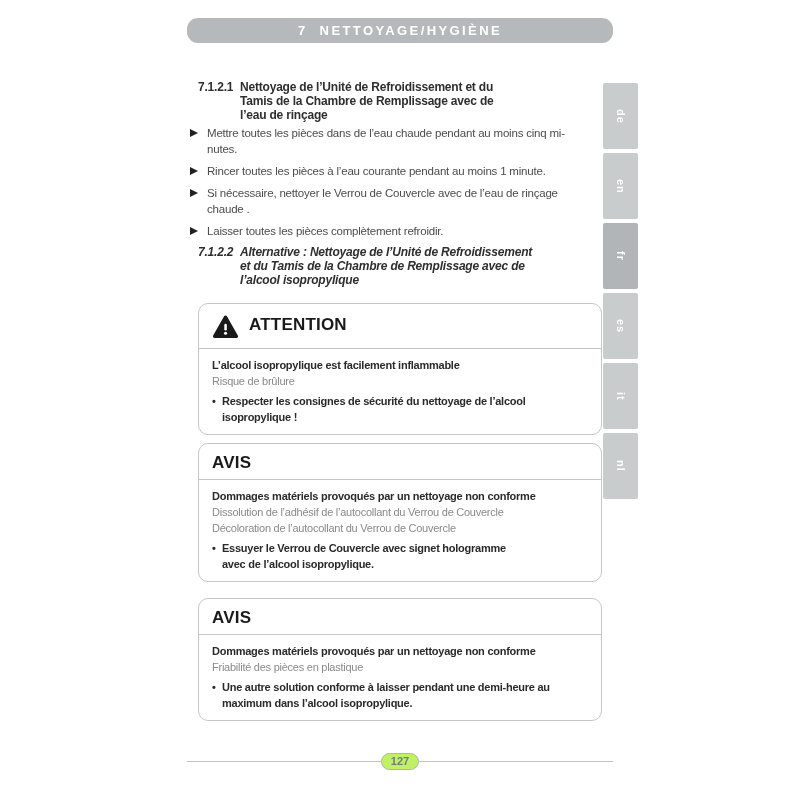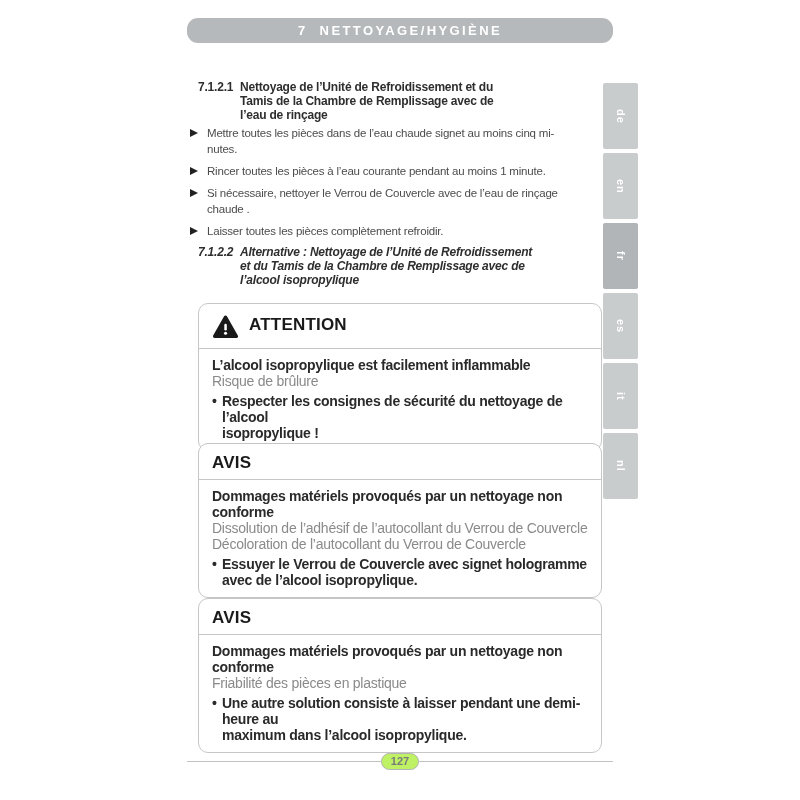--- a/index.html
+++ b/index.html
@@ -93,21 +93,21 @@
   .box-attention .nbox-header { padding: 11px 13px 9px; }
   .nbox-title {
     font-size: 17px;
     font-weight: bold;
     color: #1a1a1a;
     letter-spacing: 0.2px;
   }
   .warn-icon { display: block; width: 27px; height: 24px; }
   .nbox-body {
     padding: 8px 13px 9px;
-    font-size: 14px;
+    font-size: 11px;
     line-height: 16px;
     letter-spacing: -0.25px;
   }
   .nbox-lead { font-weight: bold; color: #2a2a2a; white-space: pre-line; }
   .nbox-note { color: #8a8a8a; white-space: pre-line; }
   .nbox-action {
     display: flex;
     margin-top: 4px;
     font-weight: bold;
     color: #2a2a2a;
@@ -169,21 +169,21 @@
     <span class="sec-title">Nettoyage de l’Unité de Refroidissement et du
 Tamis de la Chambre de Remplissage avec de
 l’eau de rinçage</span>
   </div>
 
   <ul class="steps">
     <li>
       <span class="step-marker">
           <span></span>
         </span>
-      <span class="step-text">Mettre toutes les pièces dans de l’eau chaude signet au moins cinq mi-
+      <span class="step-text">Mettre toutes les pièces dans de l’eau chaude pendant au moins cinq mi-
 nutes.</span>
     </li>
     <li>
       <span class="step-marker">
           <span></span>
         </span>
       <span class="step-text">Rincer toutes les pièces à l’eau courante pendant au moins 1 minute.</span>
     </li>
     <li>
       <span class="step-marker">
@@ -247,21 +247,21 @@
 
   <div class="nbox box-avis-2">
     <div class="nbox-header">
       <span class="nbox-title">AVIS</span>
     </div>
     <div class="nbox-body">
       <div class="nbox-lead">Dommages matériels provoqués par un nettoyage non conforme</div>
       <div class="nbox-note">Friabilité des pièces en plastique</div>
       <div class="nbox-action">
         <span class="dot">•</span>
-        <span class="act-text">Une autre solution consiste à laisser pendant une demi-heure au
+        <span class="act-text">Une autre solution conforme à laisser pendant une demi-heure au
 maximum dans l’alcool isopropylique.</span>
       </div>
     </div>
   </div>
 
   <div class="footer">
     <span class="fline"></span>
     <span class="page-num">127</span>
     <span class="fline"></span>
   </div>

